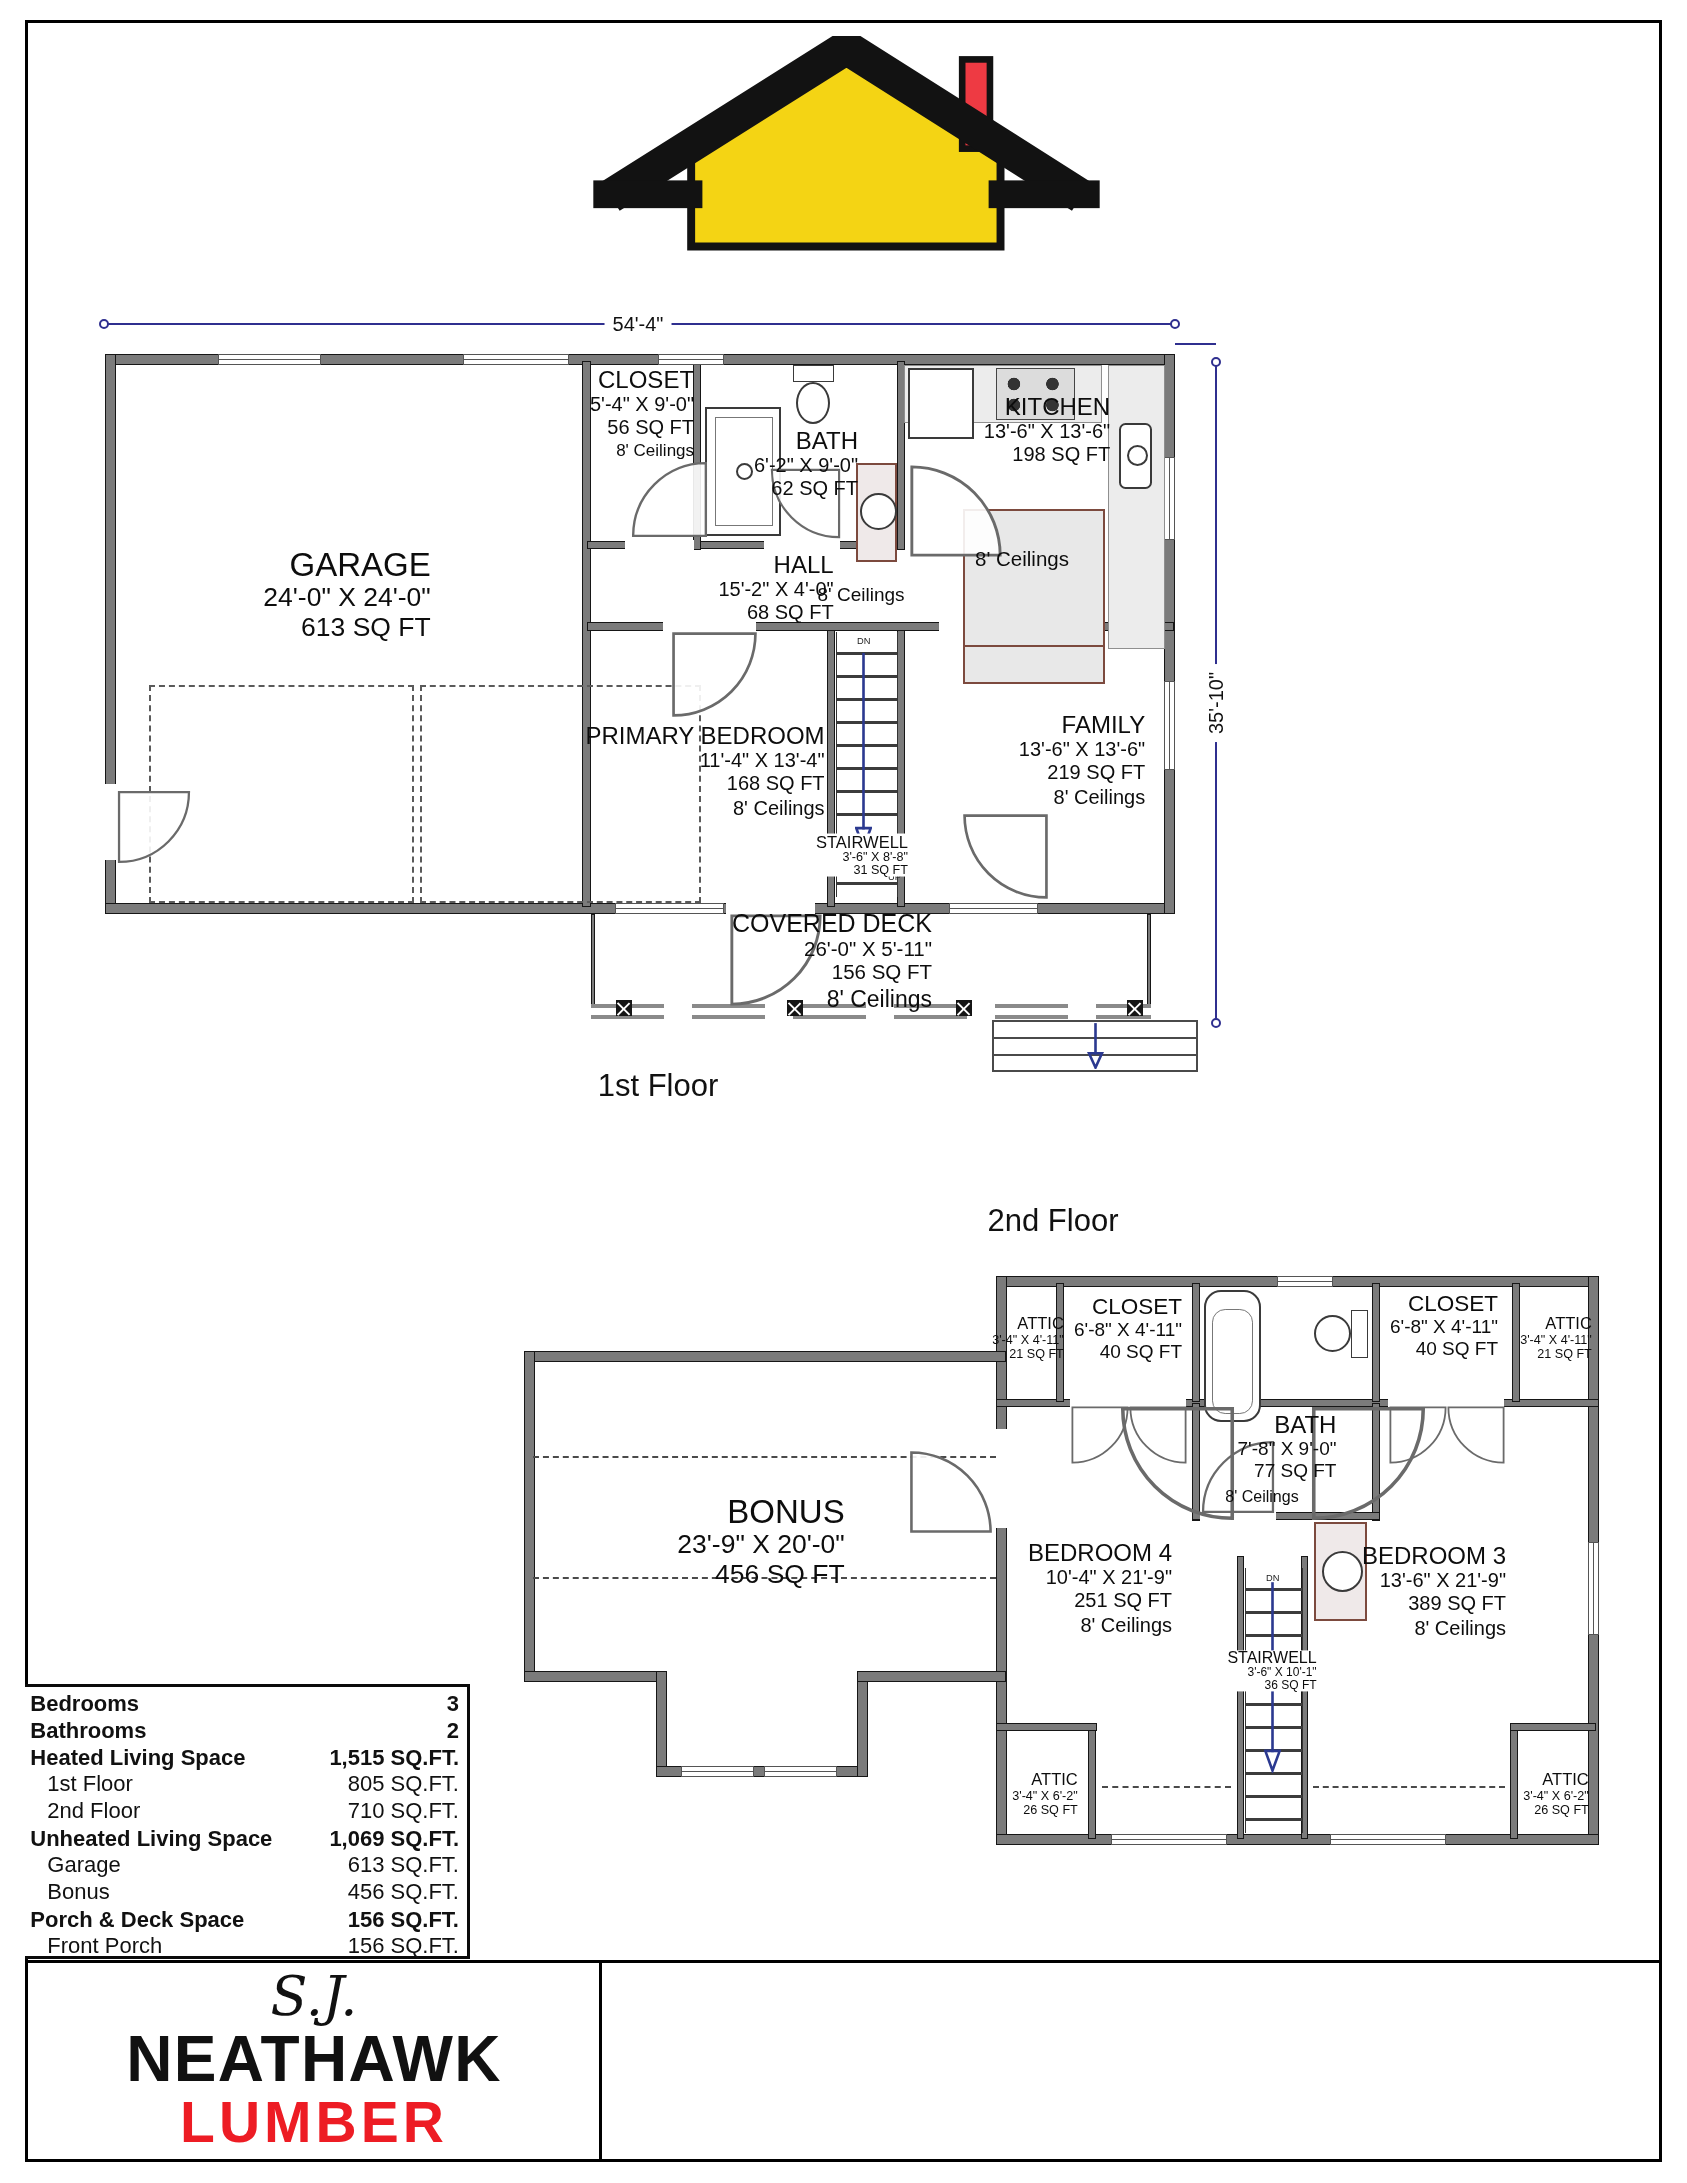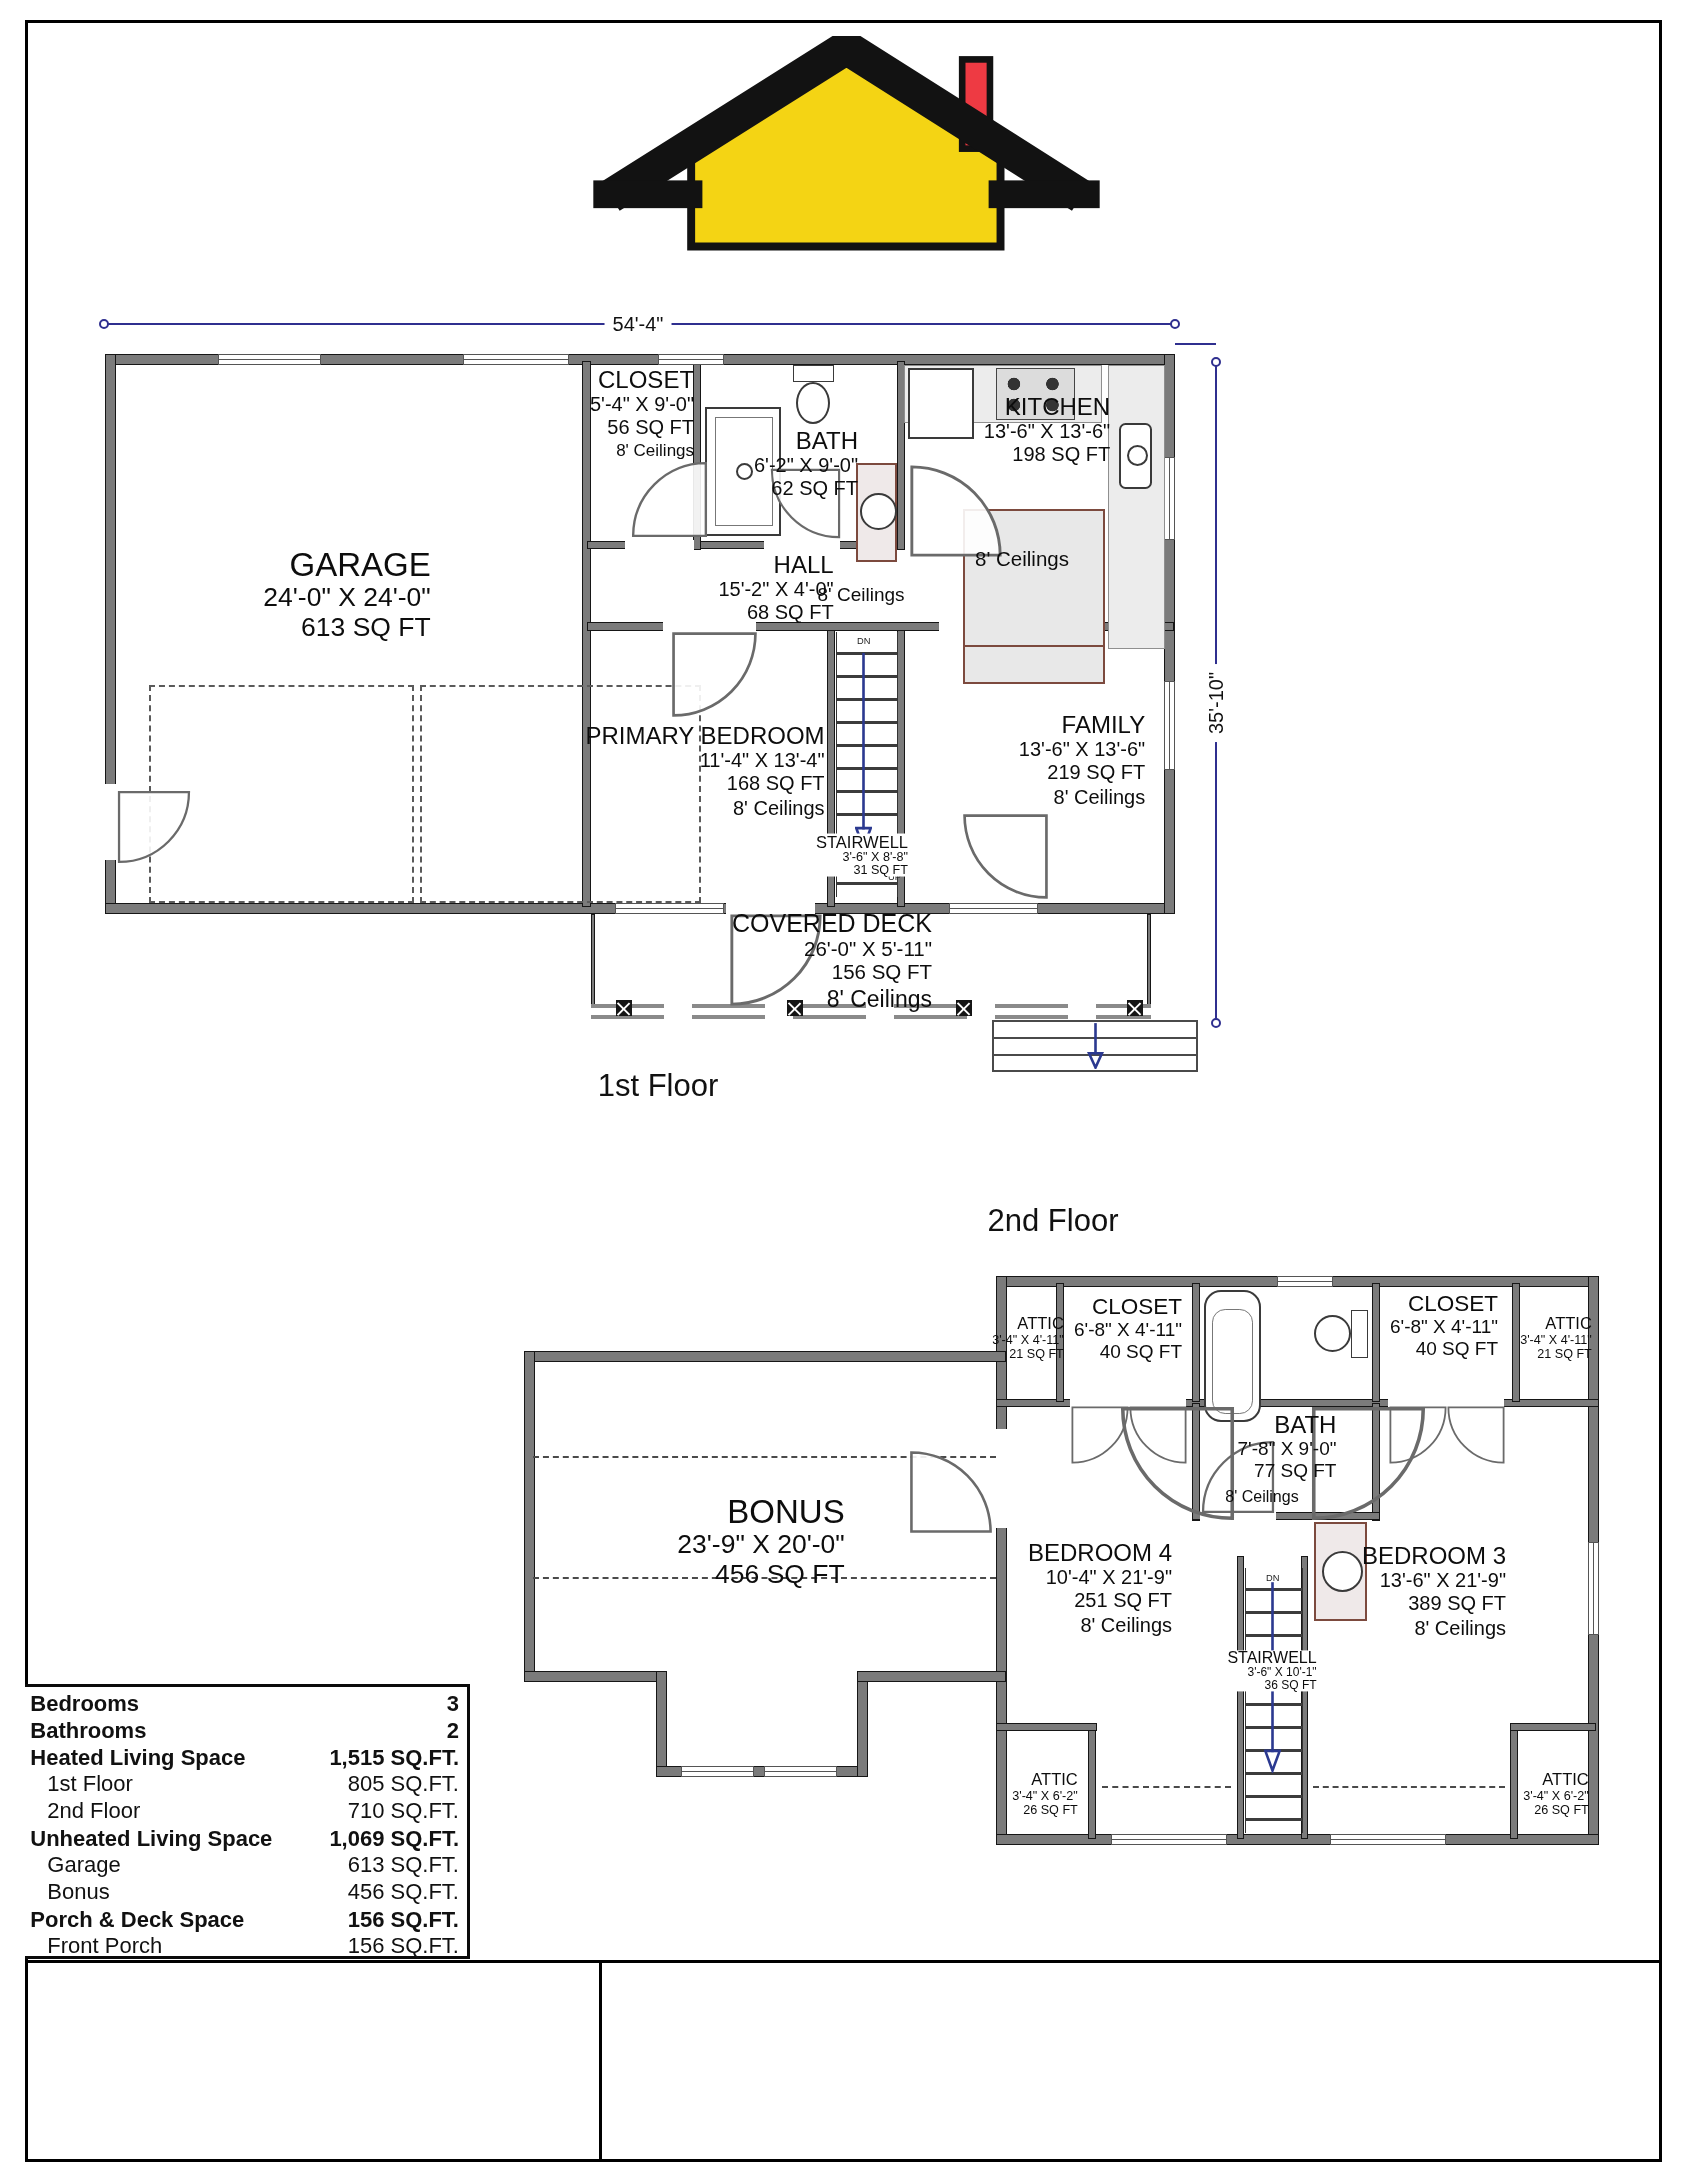--- a/index.html
+++ b/index.html
@@ -414,15 +414,20 @@
         <span class="sv">156 SQ.FT.</span>
       </div>
     <div class="srow i">
         <span class="sl">Front Porch</span>
         <span class="sv">156 SQ.FT.</span>
       </div>
   </div>
 
   <div class="abs" style="left:25px;top:1960px;width:1637px;height:3.3px;background:#000;"></div>
   <div class="abs" style="left:599px;top:1960px;width:3.3px;height:202px;background:#000;"></div>
+  <div id="brandcell">
+    <div id="brand-script">S.J.</div>
+    <div id="brand-name">NEATHAWK</div>
+    <div id="brand-sub" style="color:#ed1c24;">LUMBER</div>
+  </div>
 
 </div>
 
 
 </body></html>

